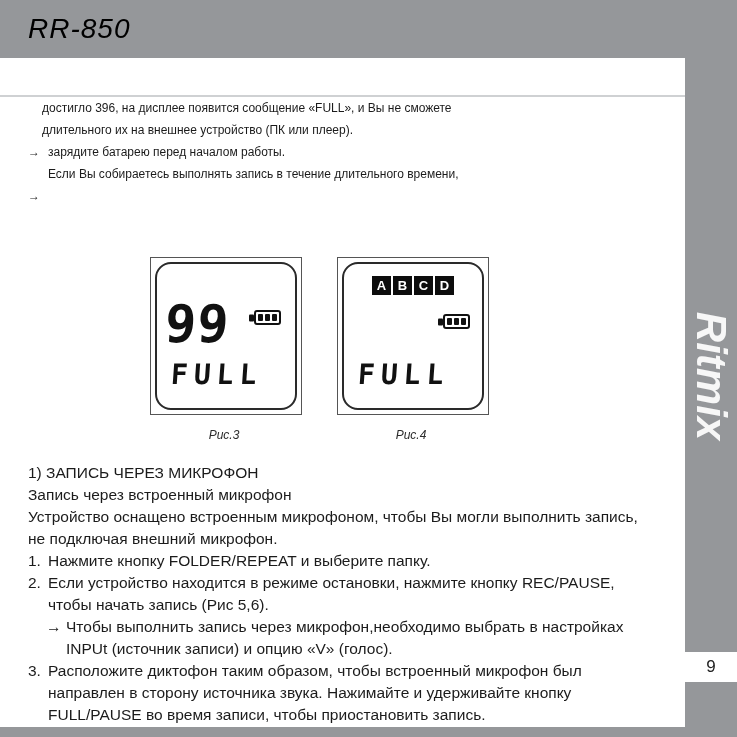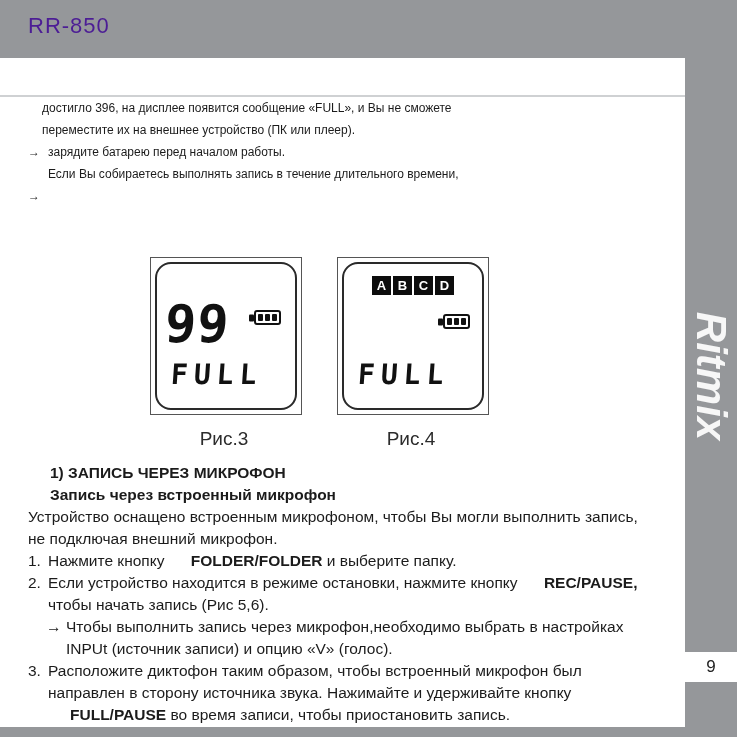--- a/index.html
+++ b/index.html
@@ -3,21 +3,21 @@
 <meta charset="utf-8">
 <style>
   * { margin:0; padding:0; box-sizing:border-box; }
   html,body { width:737px; height:737px; }
   body {
     position:relative; width:737px; height:737px; background:#ffffff;
     font-family:"Liberation Sans", sans-serif; color:#1b1b1b; overflow:hidden;
   }
   
   .header { position:absolute; top:0; left:0; width:737px; height:58px; background:#95979a; }
-  .model { position:absolute; left:28px; top:13px; font-size:22px; color:#4c1d95; letter-spacing:1px; font-weight:400; }
+  .model { position:absolute; left:28px; top:13px; font-size:28px; color:#000000; letter-spacing:1px; font-weight:400;font-style:italic; }
   .rule { position:absolute; top:95px; left:0; width:692px; height:2px; background:#cfd1d3; }
   
   .sidebar { position:absolute; top:58px; right:0; width:52px; bottom:0; background:#95979a; }
   .logo-wrap { position:absolute; top:278px; right:0; width:52px; height:195px; }
   .logo { position:absolute; left:50%; top:50%; transform:translate(-50%,-50%) rotate(90deg);
           font-size:42px; font-weight:700; font-style:italic; color:rgba(255,255,255,0.92);
           white-space:nowrap; letter-spacing:0px; }
   .pagebox { position:absolute; top:652px; right:0; width:52px; height:30px; background:#ffffff;
              display:flex; align-items:center; justify-content:center; }
   .pagenum { font-size:17px; color:#222; }
@@ -38,25 +38,25 @@
   .battery { position:absolute; width:27px; height:15px; border:2px solid #111; border-radius:3px;
              display:flex; gap:2px; padding:2px; }
   .battery .bar { flex:1; background:#111; border-radius:1px; }
   .battery .nub { position:absolute; left:-7px; top:50%; transform:translateY(-50%);
                   width:5px; height:7px; background:#111; border-radius:1px; }
   .bat3 { right:14px; top:46px; }
   .bat4 { right:12px; top:50px; }
   .folders { position:absolute; left:0; right:0; top:12px; display:flex; justify-content:center; gap:2px; }
   .folder { width:19px; height:19px; background:#0d0d0d; color:#fff; font-size:13px; font-weight:bold;
             display:flex; align-items:center; justify-content:center; }
-  .caption { position:absolute; top:428px; width:152px; text-align:center; font-size:19px; color:#2c2c2c; }
+  .caption { position:absolute; top:428px; width:152px; text-align:center; font-size:12px; color:#2c2c2c;font-style:italic; }
   .cap3 { left:148px; } .cap4 { left:335px; }
   
   .section { position:absolute; top:462px; left:28px; width:660px; font-size:15.5px; line-height:22px; }
-  .bold { font-weight:bold;margin-left:22px; }
+  .bold { font-weight:normal; }
   .steps .srow { display:flex; }
   .num-col { width:20px; flex:0 0 20px; }
   .sub-arrow { display:flex; padding-left:18px; }
 </style>
 </head>
 <body>
 
 <div class="header">
   <span class="model">RR-850</span>
 </div>
@@ -67,21 +67,21 @@
   <span class="logo">Ritmix</span>
 </div>
 <div class="pagebox">
   <span class="pagenum">9</span>
 </div>
 <div class="bottombar"></div>
 
 <div class="content">
   <div class="p-indent">
     <div>достигло 396, на дисплее появится сообщение «FULL», и  Вы не сможете</div>
-    <div>переместите их на внешнее устройство (ПК или  плеер).</div>
+    <div>длительного их на внешнее устройство (ПК или  плеер).</div>
   </div>
   <div class="brow">
     <span class="arrow-col">→</span>
     <div>
       <div>зарядите батарею перед началом работы.</div>
       <div>Если  Вы собираетесь выполнять запись в течение длительного времени,</div>
     </div>
   </div>
   <div class="brow">
     <span class="arrow-col">→</span>
@@ -127,21 +127,21 @@
 <div class="section">
   <div class="bold">1) ЗАПИСЬ ЧЕРЕЗ МИКРОФОН</div>
   <div class="bold">Запись через встроенный микрофон</div>
   <div>Устройство оснащено встроенным микрофоном, чтобы Вы могли  выполнить запись,</div>
   <div>не подключая внешний  микрофон.</div>
 
   <div class="steps">
     <div class="srow">
       <span class="num-col">1.</span>
       <div>
-        <span>Нажмите кнопку </span><span class="bold">FOLDER/FOLDER</span><span>  и  выберите папку.</span>
+        <span>Нажмите кнопку </span><span class="bold">FOLDER/REPEAT</span><span>  и  выберите папку.</span>
       </div>
     </div>
 
     <div class="srow">
       <span class="num-col">2.</span>
       <div>
         <div><span>Если  устройство  находится  в  режиме остановки, нажмите кнопку  </span><span class="bold">REC/PAUSE,</span></div>
         <div>чтобы начать запись (Рис 5,6).</div>
       </div>
     </div>

